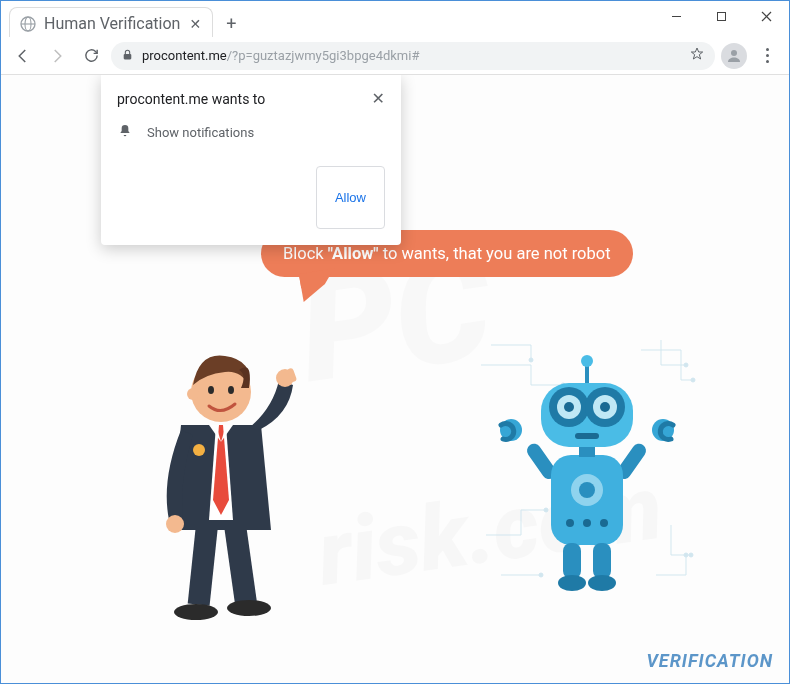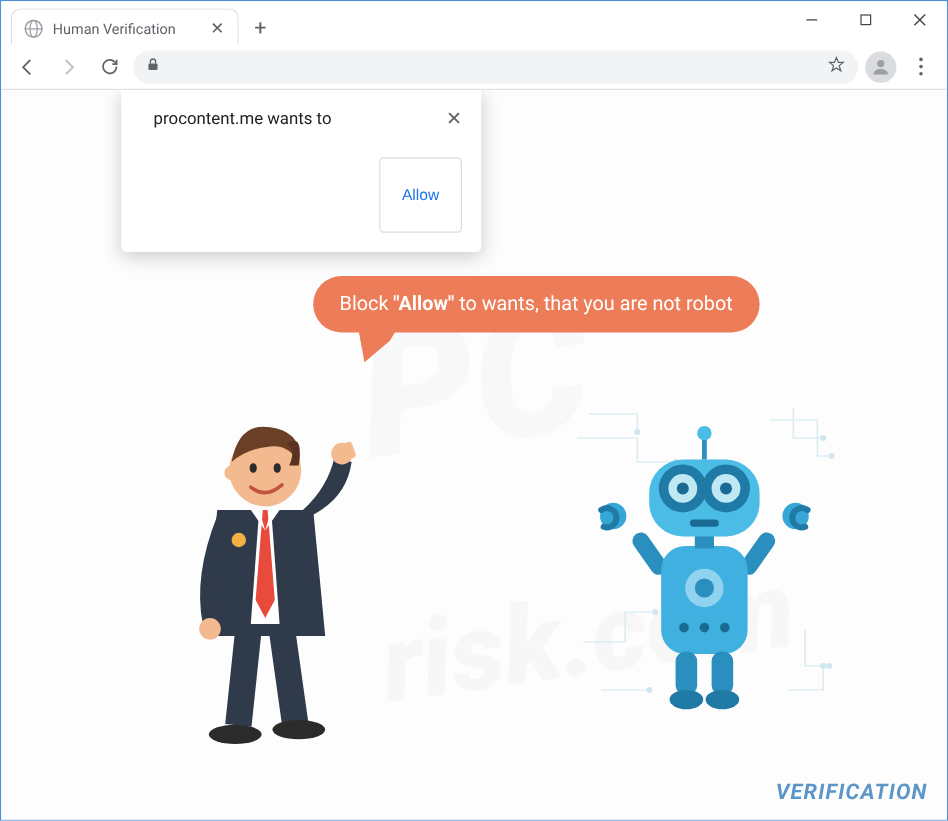--- a/index.html
+++ b/index.html
@@ -38,21 +38,21 @@
       background: #fff;
       border: 1px solid #ddd;
       border-bottom: none;
       gap: 8px;
       min-width: 190px;
     }
     .tab-favicon {
       width: 16px; height: 16px;
       display: flex; align-items: center; justify-content: center;
     }
-    .tab-title { font-size: 12px; color: #5f6368; flex: 1; }
+    .tab-title { font-size: 16px; color: #5f6368; flex: 1; }
     .tab-close { width: 14px; height: 14px; color: #5f6368; cursor: pointer; display:flex;align-items:center;justify-content:center;font-size:14px; }
     .newtab {
       width: 28px; height: 28px; margin-top: 8px; margin-left: 4px;
       display: flex; align-items: center; justify-content: center;
       color: #5f6368; font-size: 18px; cursor: pointer;
     }
     .window-controls {
       margin-left: auto;
       display: flex;
       height: 36px;
@@ -118,21 +118,21 @@
       border-radius: 0 0 4px 4px;
       box-shadow: 0 4px 16px rgba(0,0,0,0.2);
       padding: 16px;
       z-index: 100;
     }
     .perm-head {
       display: flex;
       justify-content: space-between;
       align-items: flex-start;
     }
-    .perm-title { font-size: 14px; color: #202124; margin-left: 11px; }
+    .perm-title { font-size: 14px; color: #202124; }
     .perm-close { color: #5f6368; cursor: pointer; font-size: 16px; line-height: 1; }
     .perm-row {
       display: flex;
       align-items: center;
       gap: 14px;
       margin-top: 16px;
       color: #5f6368;
       font-size: 13px;
     }
     .perm-actions {
@@ -283,20 +283,23 @@
           <path d="M20 4v5h-5" fill="none" stroke="#5f6368" stroke-width="2"></path>
         </svg>
     </div>
     <div class="addressbar">
       <span>
         <svg width="13" height="13" viewBox="0 0 24 24">
             <rect x="5" y="11" width="14" height="10" rx="2" fill="#5f6368"></rect>
             <path d="M8 11V8a4 4 0 0 1 8 0v3" fill="none" stroke="#5f6368" stroke-width="2"></path>
           </svg>
       </span>
+      <span class="addr-text">
+        <span class="addr-domain">procontent.me</span><span class="addr-path">/?p=guztazjwmy5gi3bpge4dkmi#</span>
+      </span>
       <span class="star">
         <svg width="16" height="16" viewBox="0 0 24 24">
             <path d="M12 3l2.5 6h6l-5 4 2 6.5L12 16l-5.5 3.5 2-6.5-5-4h6z" fill="none" stroke="#5f6368" stroke-width="1.5"></path>
           </svg>
       </span>
     </div>
     <div class="avatar">
       <svg width="18" height="18" viewBox="0 0 24 24">
           <circle cx="12" cy="8" r="4" fill="#9aa0a6"></circle>
           <path d="M4 20c0-4 4-6 8-6s8 2 8 6" fill="#9aa0a6"></path>
@@ -311,20 +314,29 @@
 
   <div class="content-area">
 
     <div class="watermark">PC</div>
     <div class="watermark2">risk.com</div>
 
     <div class="perm-popup">
       <div class="perm-head">
         <div class="perm-title">procontent.me wants to</div>
         <div class="perm-close">✕</div>
+      </div>
+      <div class="perm-row">
+        <span>
+          <svg width="16" height="16" viewBox="0 0 24 24">
+              <path d="M12 3a5 5 0 0 0-5 5v4l-2 3h14l-2-3V8a5 5 0 0 0-5-5z" fill="#5f6368"></path>
+              <path d="M10 18a2 2 0 0 0 4 0" fill="#5f6368"></path>
+            </svg>
+        </span>
+        <span>Show notifications</span>
       </div>
       <div class="perm-actions">
         <button class="perm-btn">Allow</button>
       </div>
     </div>
 
     <div class="speech">
       <span>Block </span><b>"Allow"</b><span> to wants, that you are not robot</span>
     </div>
 

